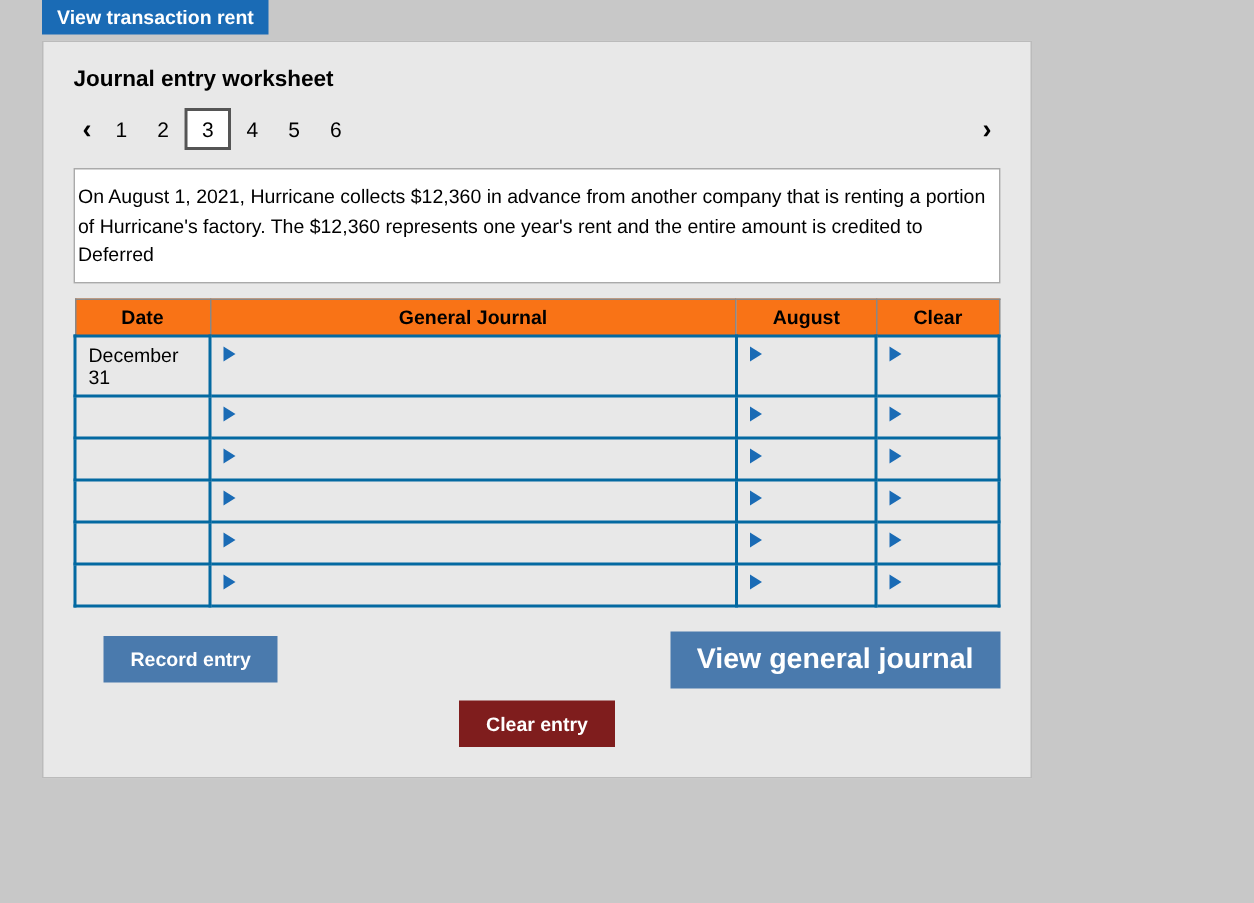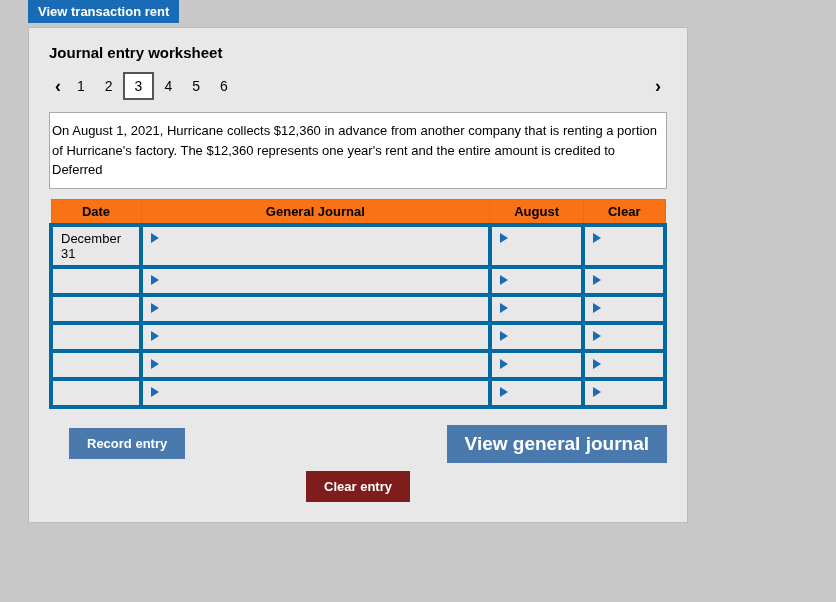--- a/index.html
+++ b/index.html
@@ -110,21 +110,21 @@
     .journal-table th.journal-col {
       text-align: center;
     }
 
     .journal-table th.amount-col {
       width: 80px;
       text-align: center;
     }
 
     .journal-table td {
-      border: 4px solid #0369a1;
+      border: 2px solid #0369a1;
       padding: 4px 8px;
       height: 28px;
       font-size: 13px;
       vertical-align: top;
     }
 
     .journal-table td.date-cell {
       width: 90px;
       vertical-align: top;
     }

